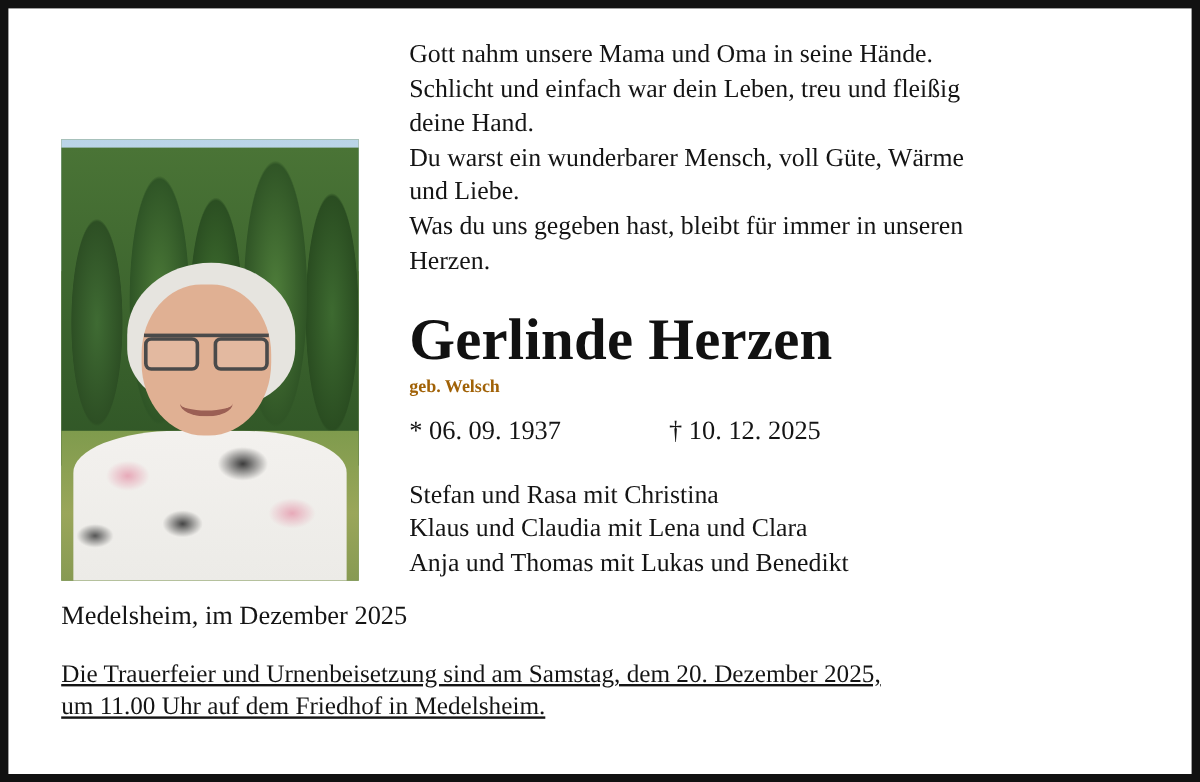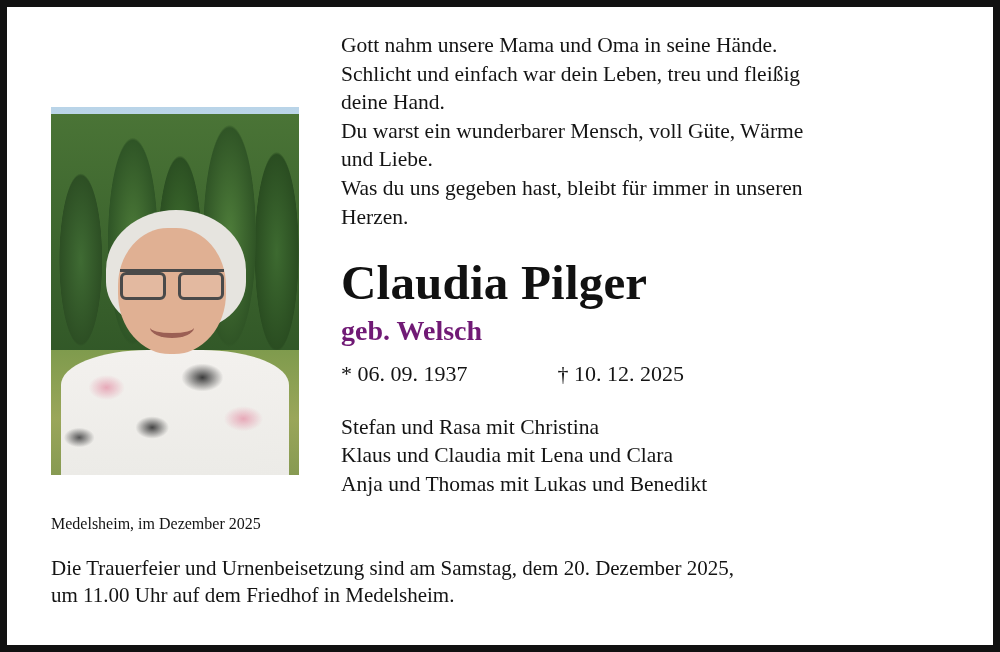--- a/index.html
+++ b/index.html
@@ -18,21 +18,21 @@
     position: relative;
     box-sizing: border-box;
     width: 1000px;
     height: 652px;
     background: #ffffff;
     border: 7px solid #111111;
     padding: 18px 26px 14px 26px;
   }
   .top-area {
     display: flex;
-    align-items: center;
+    align-items: flex-end;
   }
   .photo-col {
     width: 300px;
     flex: 0 0 300px;
     padding-top: 58px;
     padding-left: 18px;
     box-sizing: border-box;
   }
   .photo {
     position: relative;
@@ -128,53 +128,54 @@
   .name {
     margin-top: 26px;
     font-size: 49px;
     font-weight: bold;
     letter-spacing: 0.2px;
     color: #111111;
     line-height: 1.05;
   }
   .maiden {
     margin-top: 6px;
-    font-size: 28px;
+    font-size: 15px;
     font-weight: bold;
-    color: #701a75;
+    color: #a16207;
   }
   .dates {
     margin-top: 14px;
     font-size: 22px;
     color: #141414;
   }
   .dates .death {
     display: inline-block;
     margin-left: 90px;
   }
   .family {
     margin-top: 26px;
     font-size: 21.5px;
     line-height: 1.34;
     color: #141414;
     white-space: pre-line;
   }
   .place-line {
     margin-top: 16px;
     padding-left: 18px;
-    font-size: 16px;
+    font-size: 22px;
     color: #141414;
   }
   .service {
     margin-top: 22px;
     padding-left: 18px;
     font-size: 21px;
     line-height: 1.3;
     color: #141414;
     white-space: pre-line;
+    text-decoration: underline;
   }
 </style>
 </head>
 <body>
 
 <div class="obituary">
 
   <div class="top-area">
 
     <div class="photo-col">
@@ -192,21 +193,21 @@
 
     <div class="text-col">
       <div class="verse">Gott nahm unsere Mama und Oma in seine Hände.
 Schlicht und einfach war dein Leben, treu und fleißig
 deine Hand.
 Du warst ein wunderbarer Mensch, voll Güte, Wärme
 und Liebe.
 Was du uns gegeben hast, bleibt für immer in unseren
 Herzen.</div>
 
-      <div class="name">Claudia Pilger</div>
+      <div class="name">Gerlinde Herzen</div>
 
       <div class="maiden">geb. Welsch</div>
 
       <div class="dates">
         <span>* 06. 09. 1937</span><span class="death">† 10. 12. 2025</span>
       </div>
 
       <div class="family">Stefan und Rasa mit Christina
 Klaus und Claudia mit Lena und Clara
 Anja und Thomas mit Lukas und Benedikt</div>

